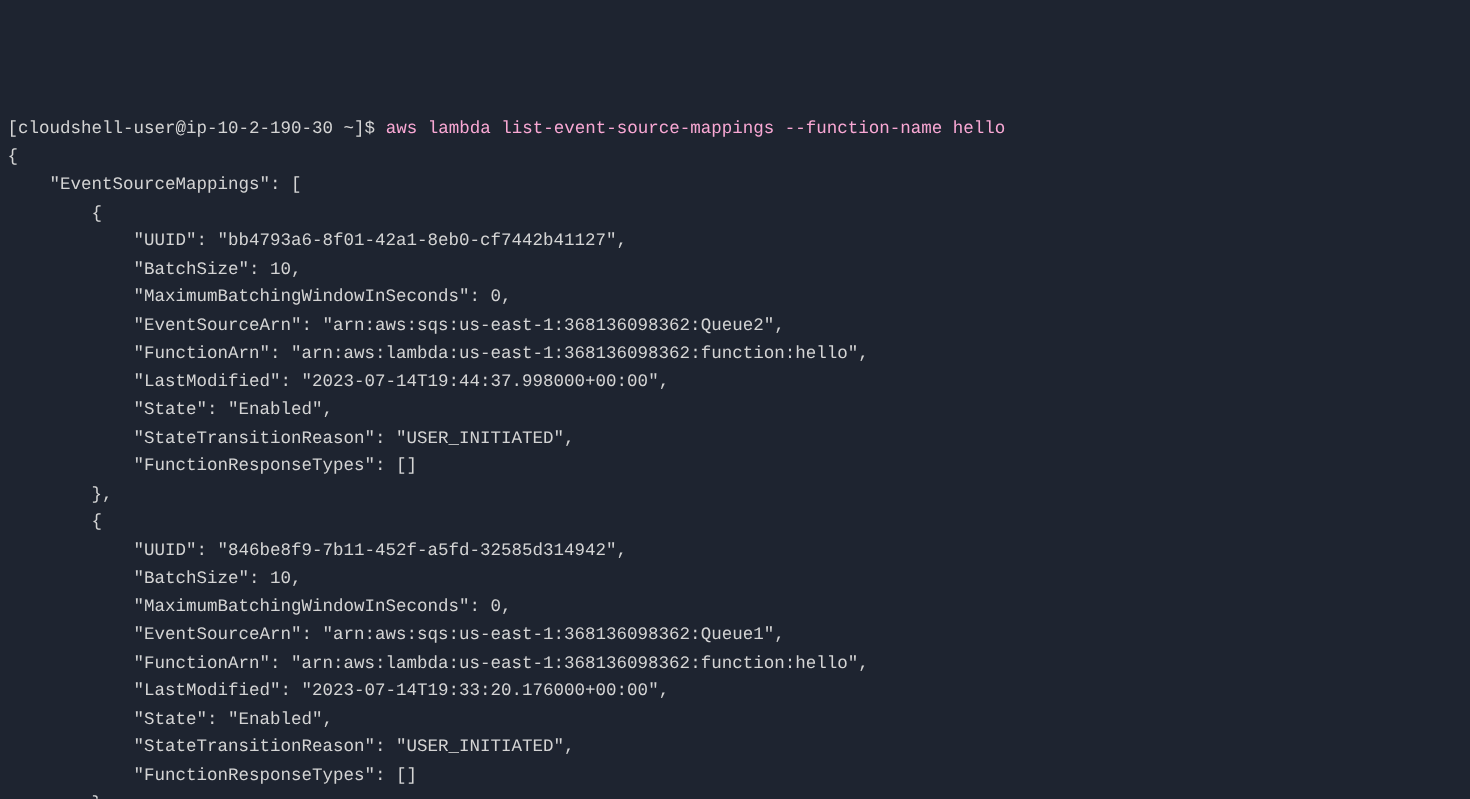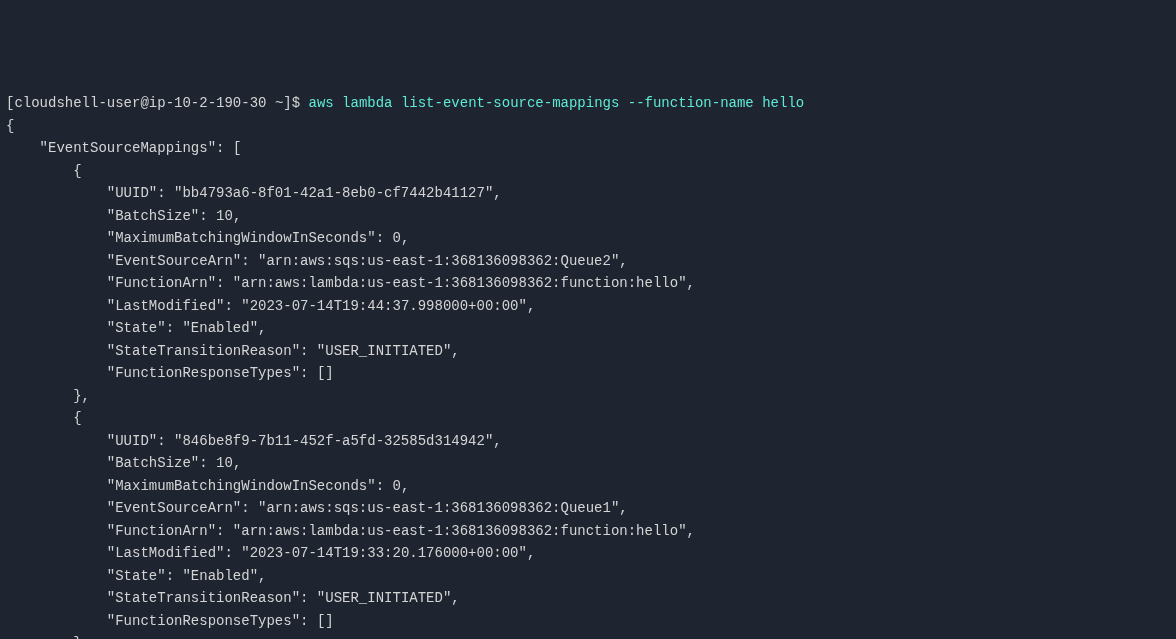--- a/index.html
+++ b/index.html
@@ -10,21 +10,21 @@
       font-size: 14px;
       line-height: 22.5px;
       padding: 2px 6px;
       width: 1176px;
       height: 639px;
       overflow: hidden;
       white-space: pre;
     }
     .tilde { color: #d4d4d4; }
     .dollar { color: #d4d4d4; }
-    .cmd { color: #5eead4; }
+    .cmd { color: #f9a8d4; }
     .line { display: block; }
   </style>
 </head>
 <body>
 
 
 
 <div><span class="line">[<span>cloudshell-user</span>@<span>ip-10-2-190-30</span> <span class="tilde">~</span>]<span class="dollar">$</span> <span class="cmd">aws lambda list-event-source-mappings --function-name hello</span></span><span class="line">{</span><span class="line">    "<span>EventSourceMappings</span>": <span>[</span></span><span class="line">        {</span><span class="line">            "<span>UUID</span>": "<span>bb4793a6-8f01-42a1-8eb0-cf7442b41127</span>",</span><span class="line">            "<span>BatchSize</span>": <span>10</span>,</span><span class="line">            "<span>MaximumBatchingWindowInSeconds</span>": <span>0</span>,</span><span class="line">            "<span>EventSourceArn</span>": "<span>arn:aws:sqs:us-east-1:368136098362:Queue2</span>",</span><span class="line">            "<span>FunctionArn</span>": "<span>arn:aws:lambda:us-east-1:368136098362:function:hello</span>",</span><span class="line">            "<span>LastModified</span>": "<span>2023-07-14T19:44:37.998000+00:00</span>",</span><span class="line">            "<span>State</span>": "<span>Enabled</span>",</span><span class="line">            "<span>StateTransitionReason</span>": "<span>USER_INITIATED</span>",</span><span class="line">            "<span>FunctionResponseTypes</span>": <span>[]</span></span><span class="line">        },</span><span class="line">        {</span><span class="line">            "<span>UUID</span>": "<span>846be8f9-7b11-452f-a5fd-32585d314942</span>",</span><span class="line">            "<span>BatchSize</span>": <span>10</span>,</span><span class="line">            "<span>MaximumBatchingWindowInSeconds</span>": <span>0</span>,</span><span class="line">            "<span>EventSourceArn</span>": "<span>arn:aws:sqs:us-east-1:368136098362:Queue1</span>",</span><span class="line">            "<span>FunctionArn</span>": "<span>arn:aws:lambda:us-east-1:368136098362:function:hello</span>",</span><span class="line">            "<span>LastModified</span>": "<span>2023-07-14T19:33:20.176000+00:00</span>",</span><span class="line">            "<span>State</span>": "<span>Enabled</span>",</span><span class="line">            "<span>StateTransitionReason</span>": "<span>USER_INITIATED</span>",</span><span class="line">            "<span>FunctionResponseTypes</span>": <span>[]</span></span><span class="line">        }</span></div>
 
 

